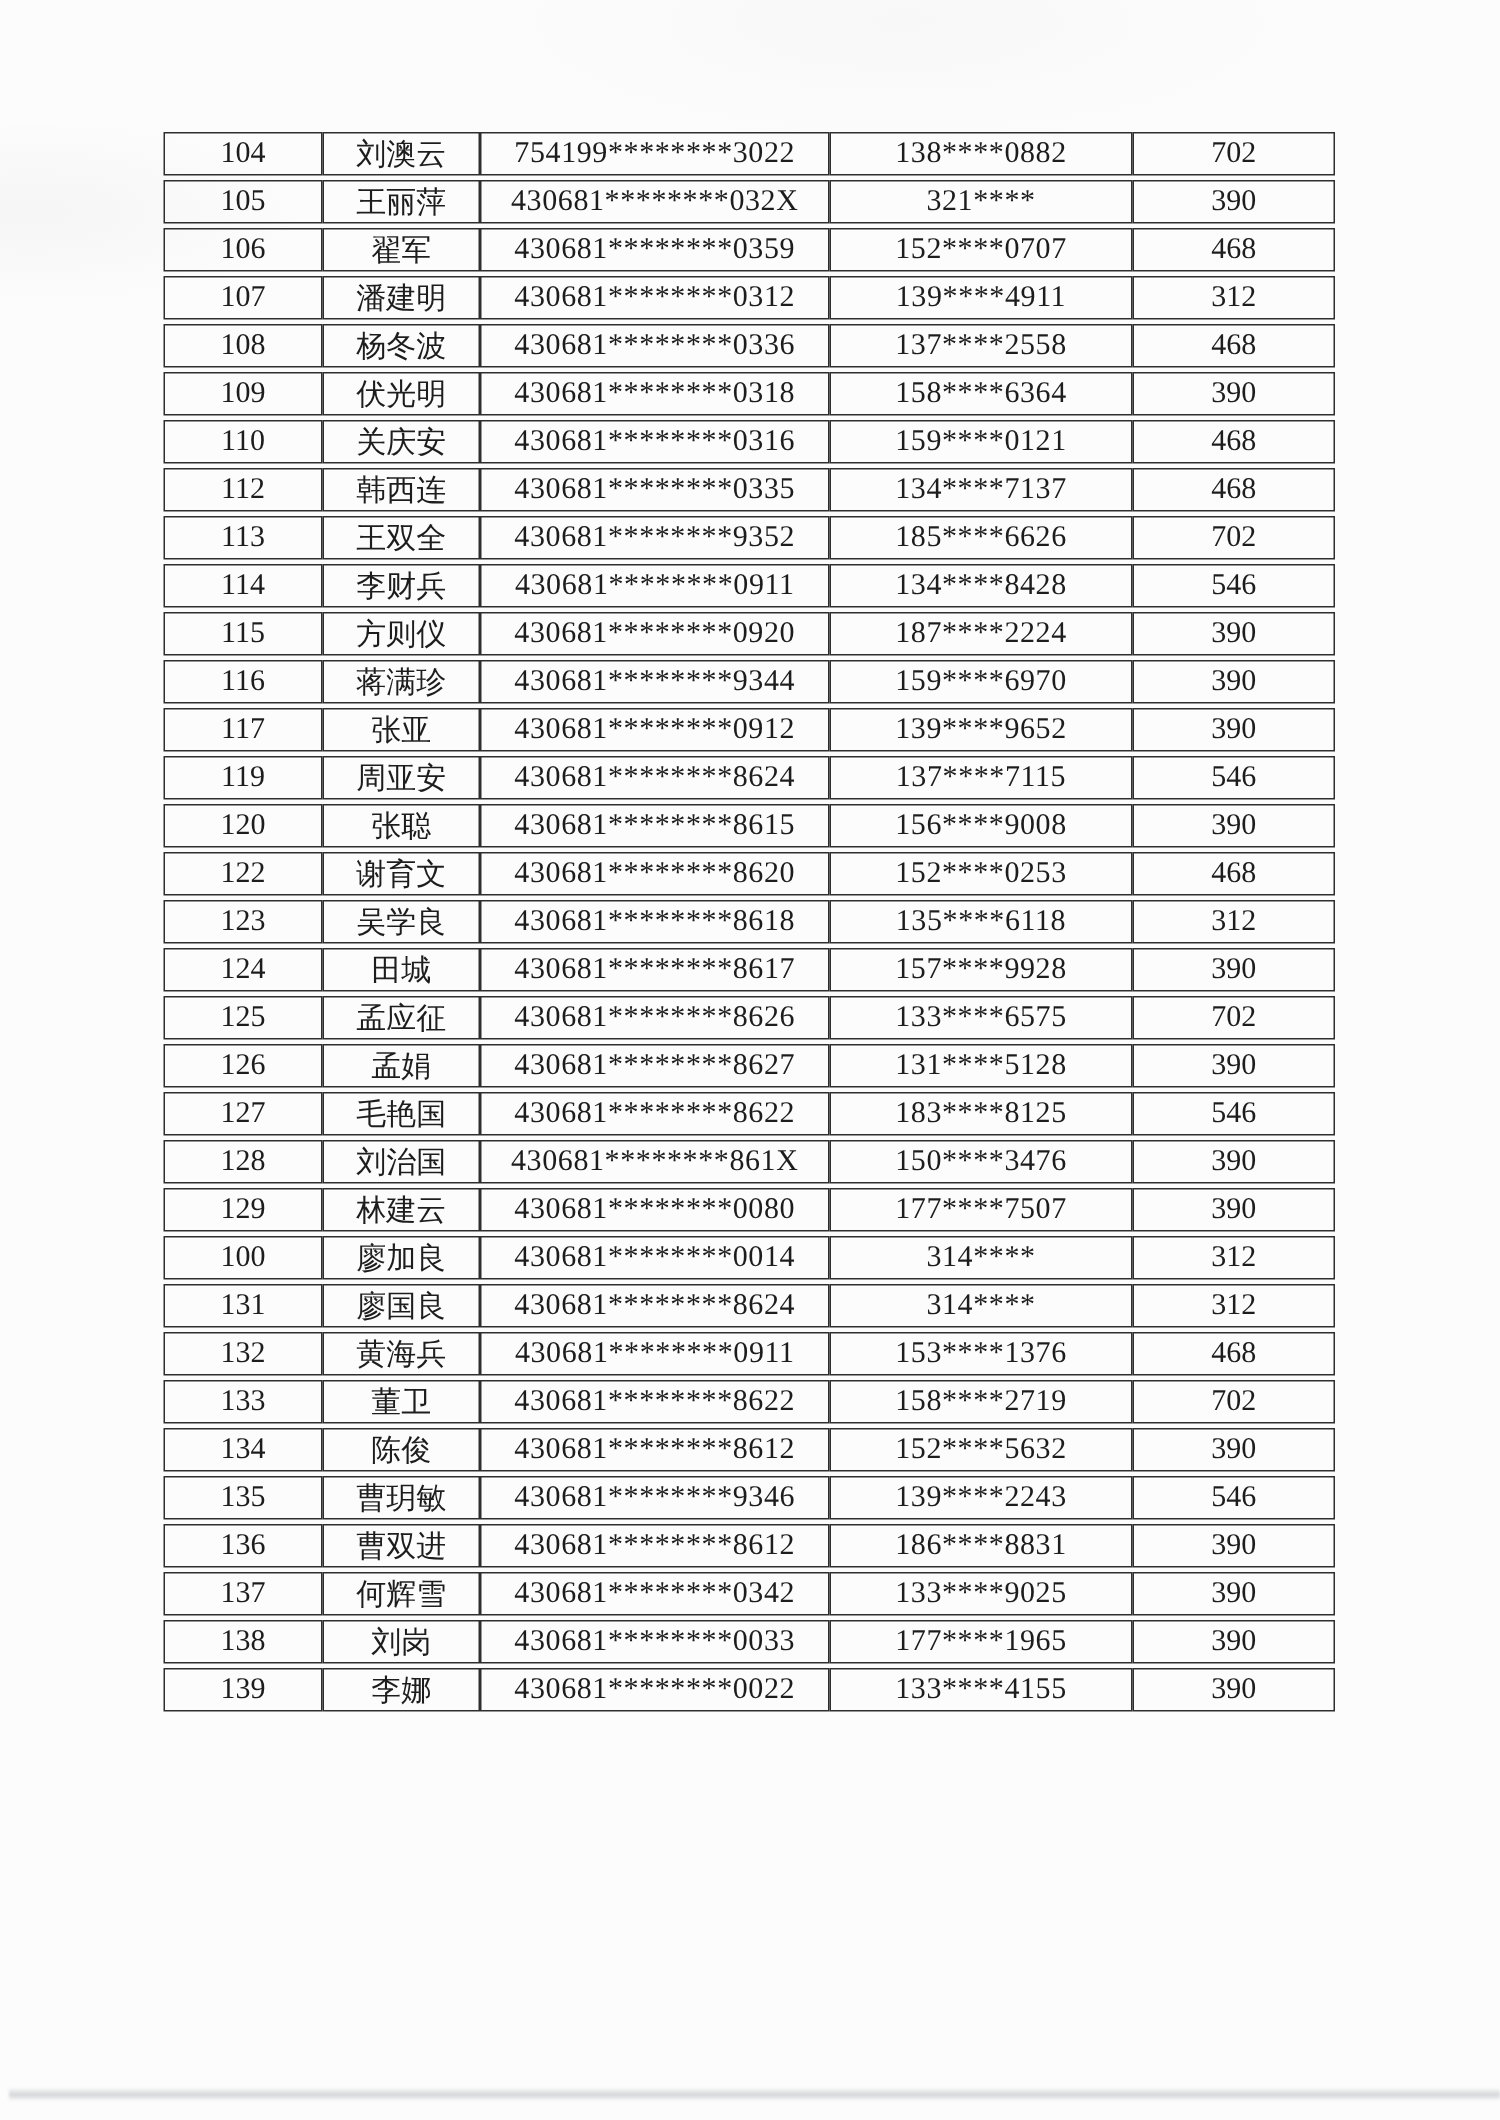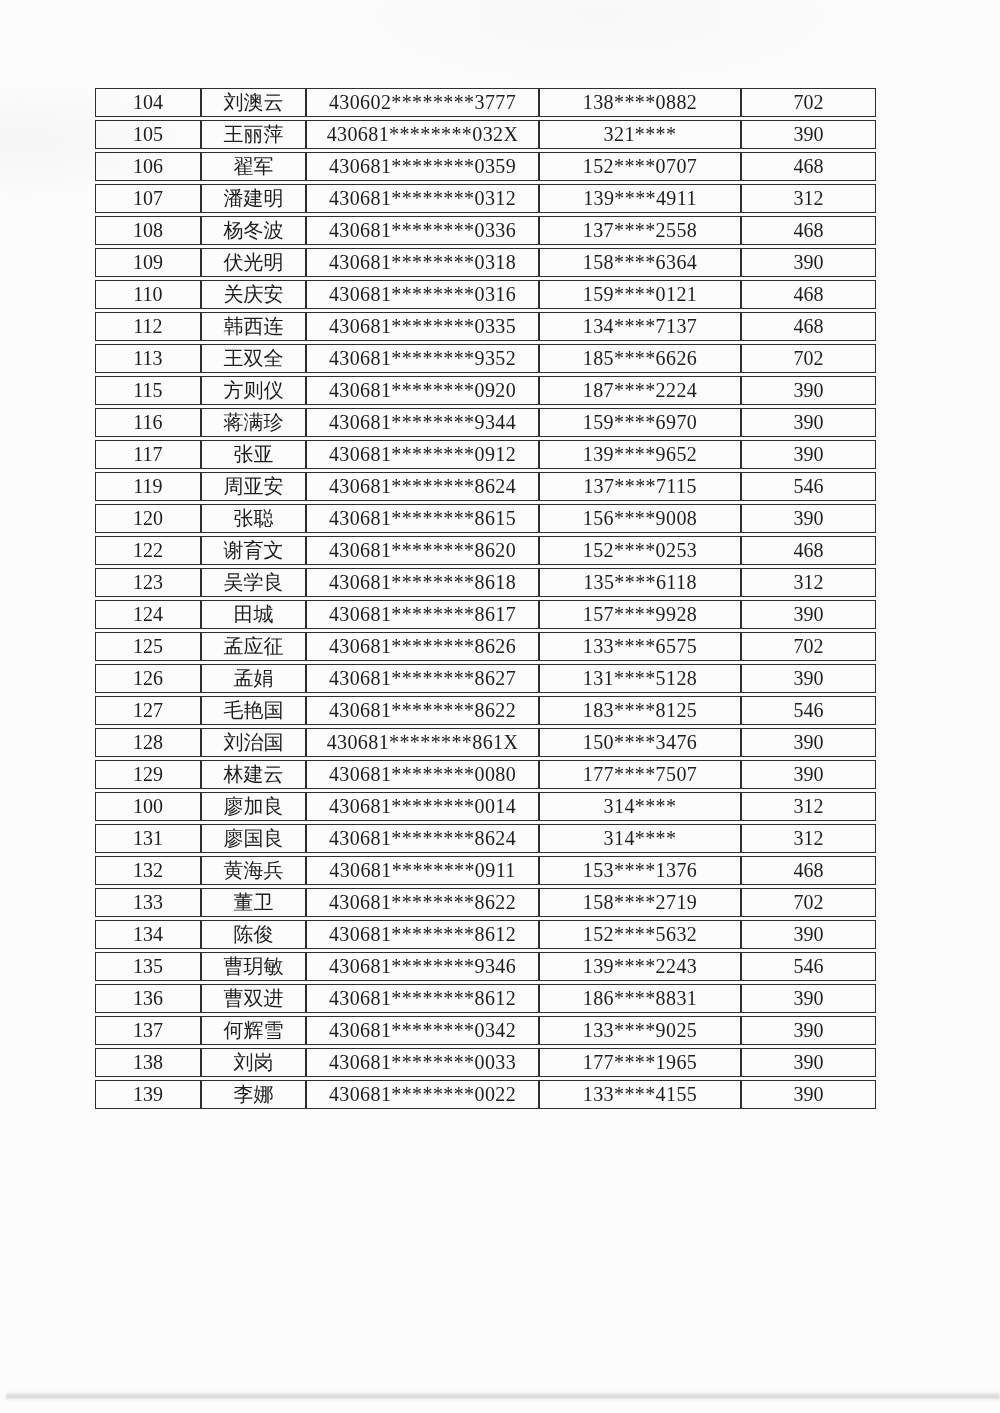--- a/index.html
+++ b/index.html
@@ -14,21 +14,21 @@
   .page {
     position: absolute;
     inset: 0;
     background:
       radial-gradient(ellipse 260px 90px at 2% 10%, rgba(120,125,130,0.05), transparent 70%),
       radial-gradient(ellipse 400px 120px at 60% 1%, rgba(120,125,130,0.03), transparent 70%),
       #fcfcfc;
   }
   table.roster {
     position: absolute;
-    left: 95px;
+    left: 109px;
     top: 85px;
     width: 781px;
     table-layout: fixed;
     border-collapse: separate;
     border-spacing: 0 3px;
   }
   table.roster td {
     box-sizing: border-box;
     border: 1.6px solid #2e2e2e;
     height: 27.6px;
@@ -63,21 +63,21 @@
       <col style="width:106px">
       <col style="width:105px">
       <col style="width:233px">
       <col style="width:202px">
       <col style="width:135px">
     </colgroup>
     <tbody>
         <tr>
           <td class="cell-no">104</td>
           <td class="cell-name">刘澳云</td>
-          <td class="cell-id">430602********3777</td>
+          <td class="cell-id">754199********3022</td>
           <td class="cell-phone">138****0882</td>
           <td class="cell-amount">702</td>
         </tr>
         <tr>
           <td class="cell-no">105</td>
           <td class="cell-name">王丽萍</td>
           <td class="cell-id">430681********032X</td>
           <td class="cell-phone">321****</td>
           <td class="cell-amount">390</td>
         </tr>
@@ -122,20 +122,27 @@
           <td class="cell-id">430681********0335</td>
           <td class="cell-phone">134****7137</td>
           <td class="cell-amount">468</td>
         </tr>
         <tr>
           <td class="cell-no">113</td>
           <td class="cell-name">王双全</td>
           <td class="cell-id">430681********9352</td>
           <td class="cell-phone">185****6626</td>
           <td class="cell-amount">702</td>
+        </tr>
+        <tr>
+          <td class="cell-no">114</td>
+          <td class="cell-name">李财兵</td>
+          <td class="cell-id">430681********0911</td>
+          <td class="cell-phone">134****8428</td>
+          <td class="cell-amount">546</td>
         </tr>
         <tr>
           <td class="cell-no">115</td>
           <td class="cell-name">方则仪</td>
           <td class="cell-id">430681********0920</td>
           <td class="cell-phone">187****2224</td>
           <td class="cell-amount">390</td>
         </tr>
         <tr>
           <td class="cell-no">116</td>

